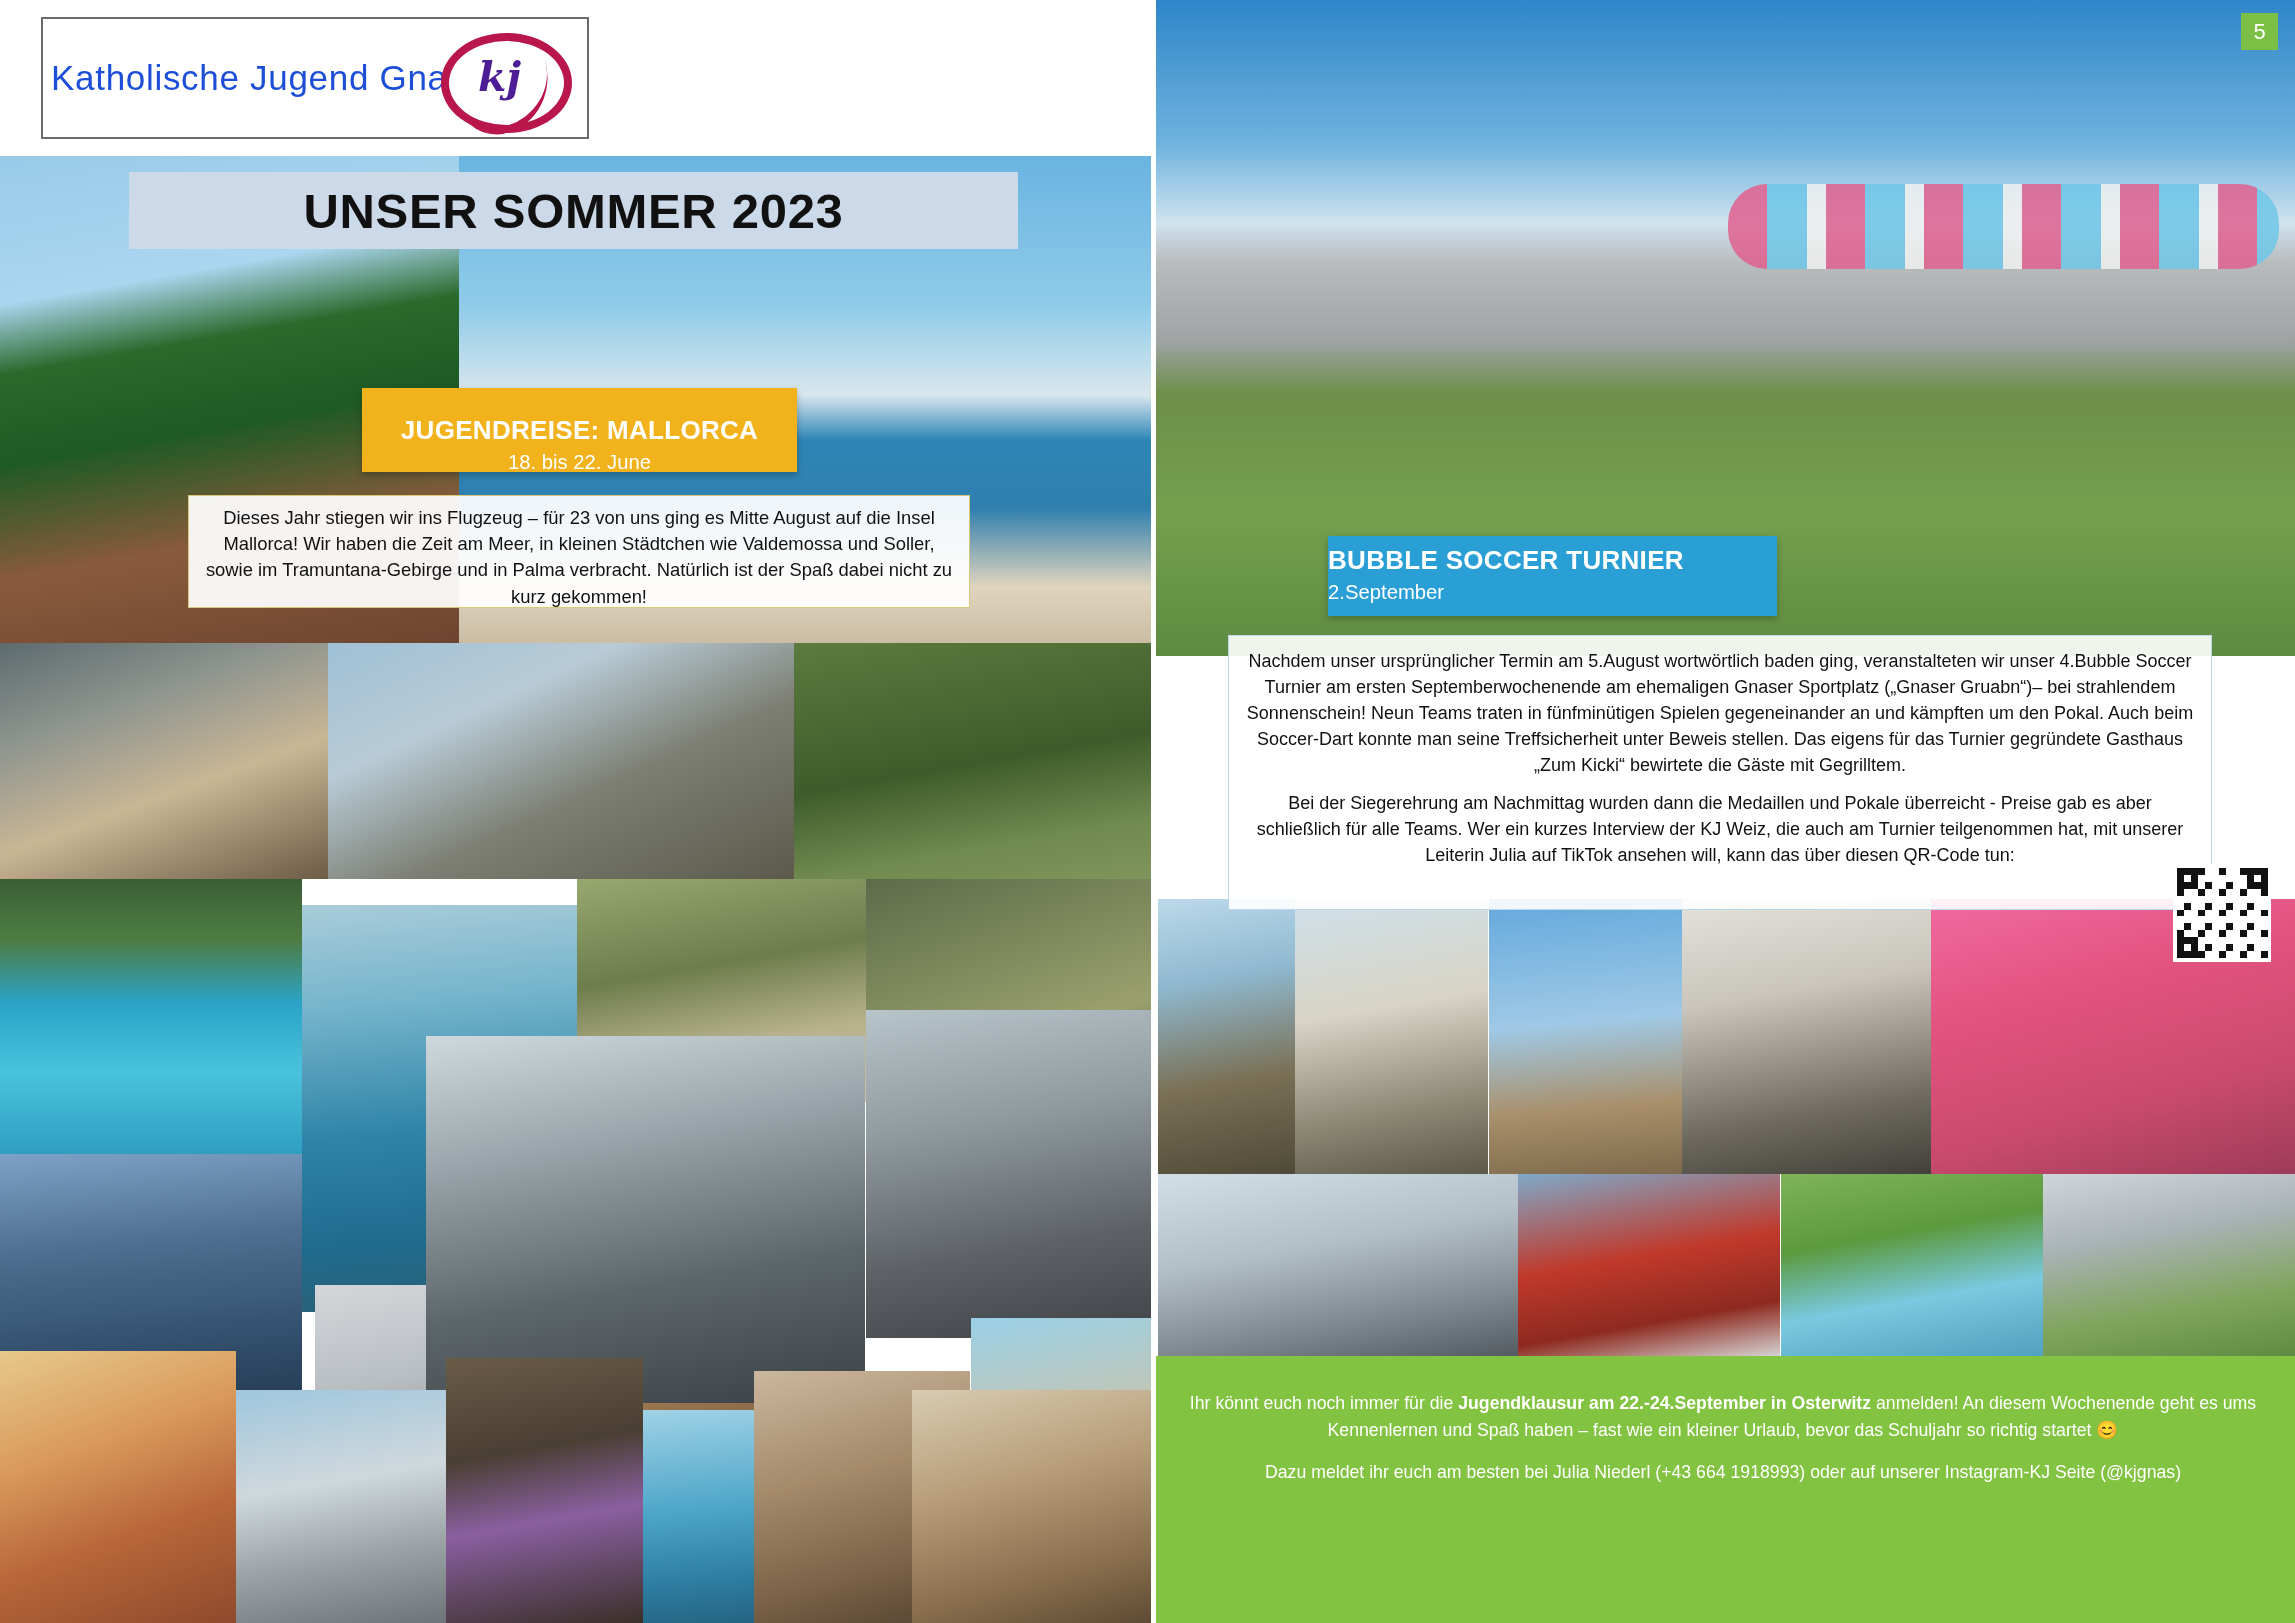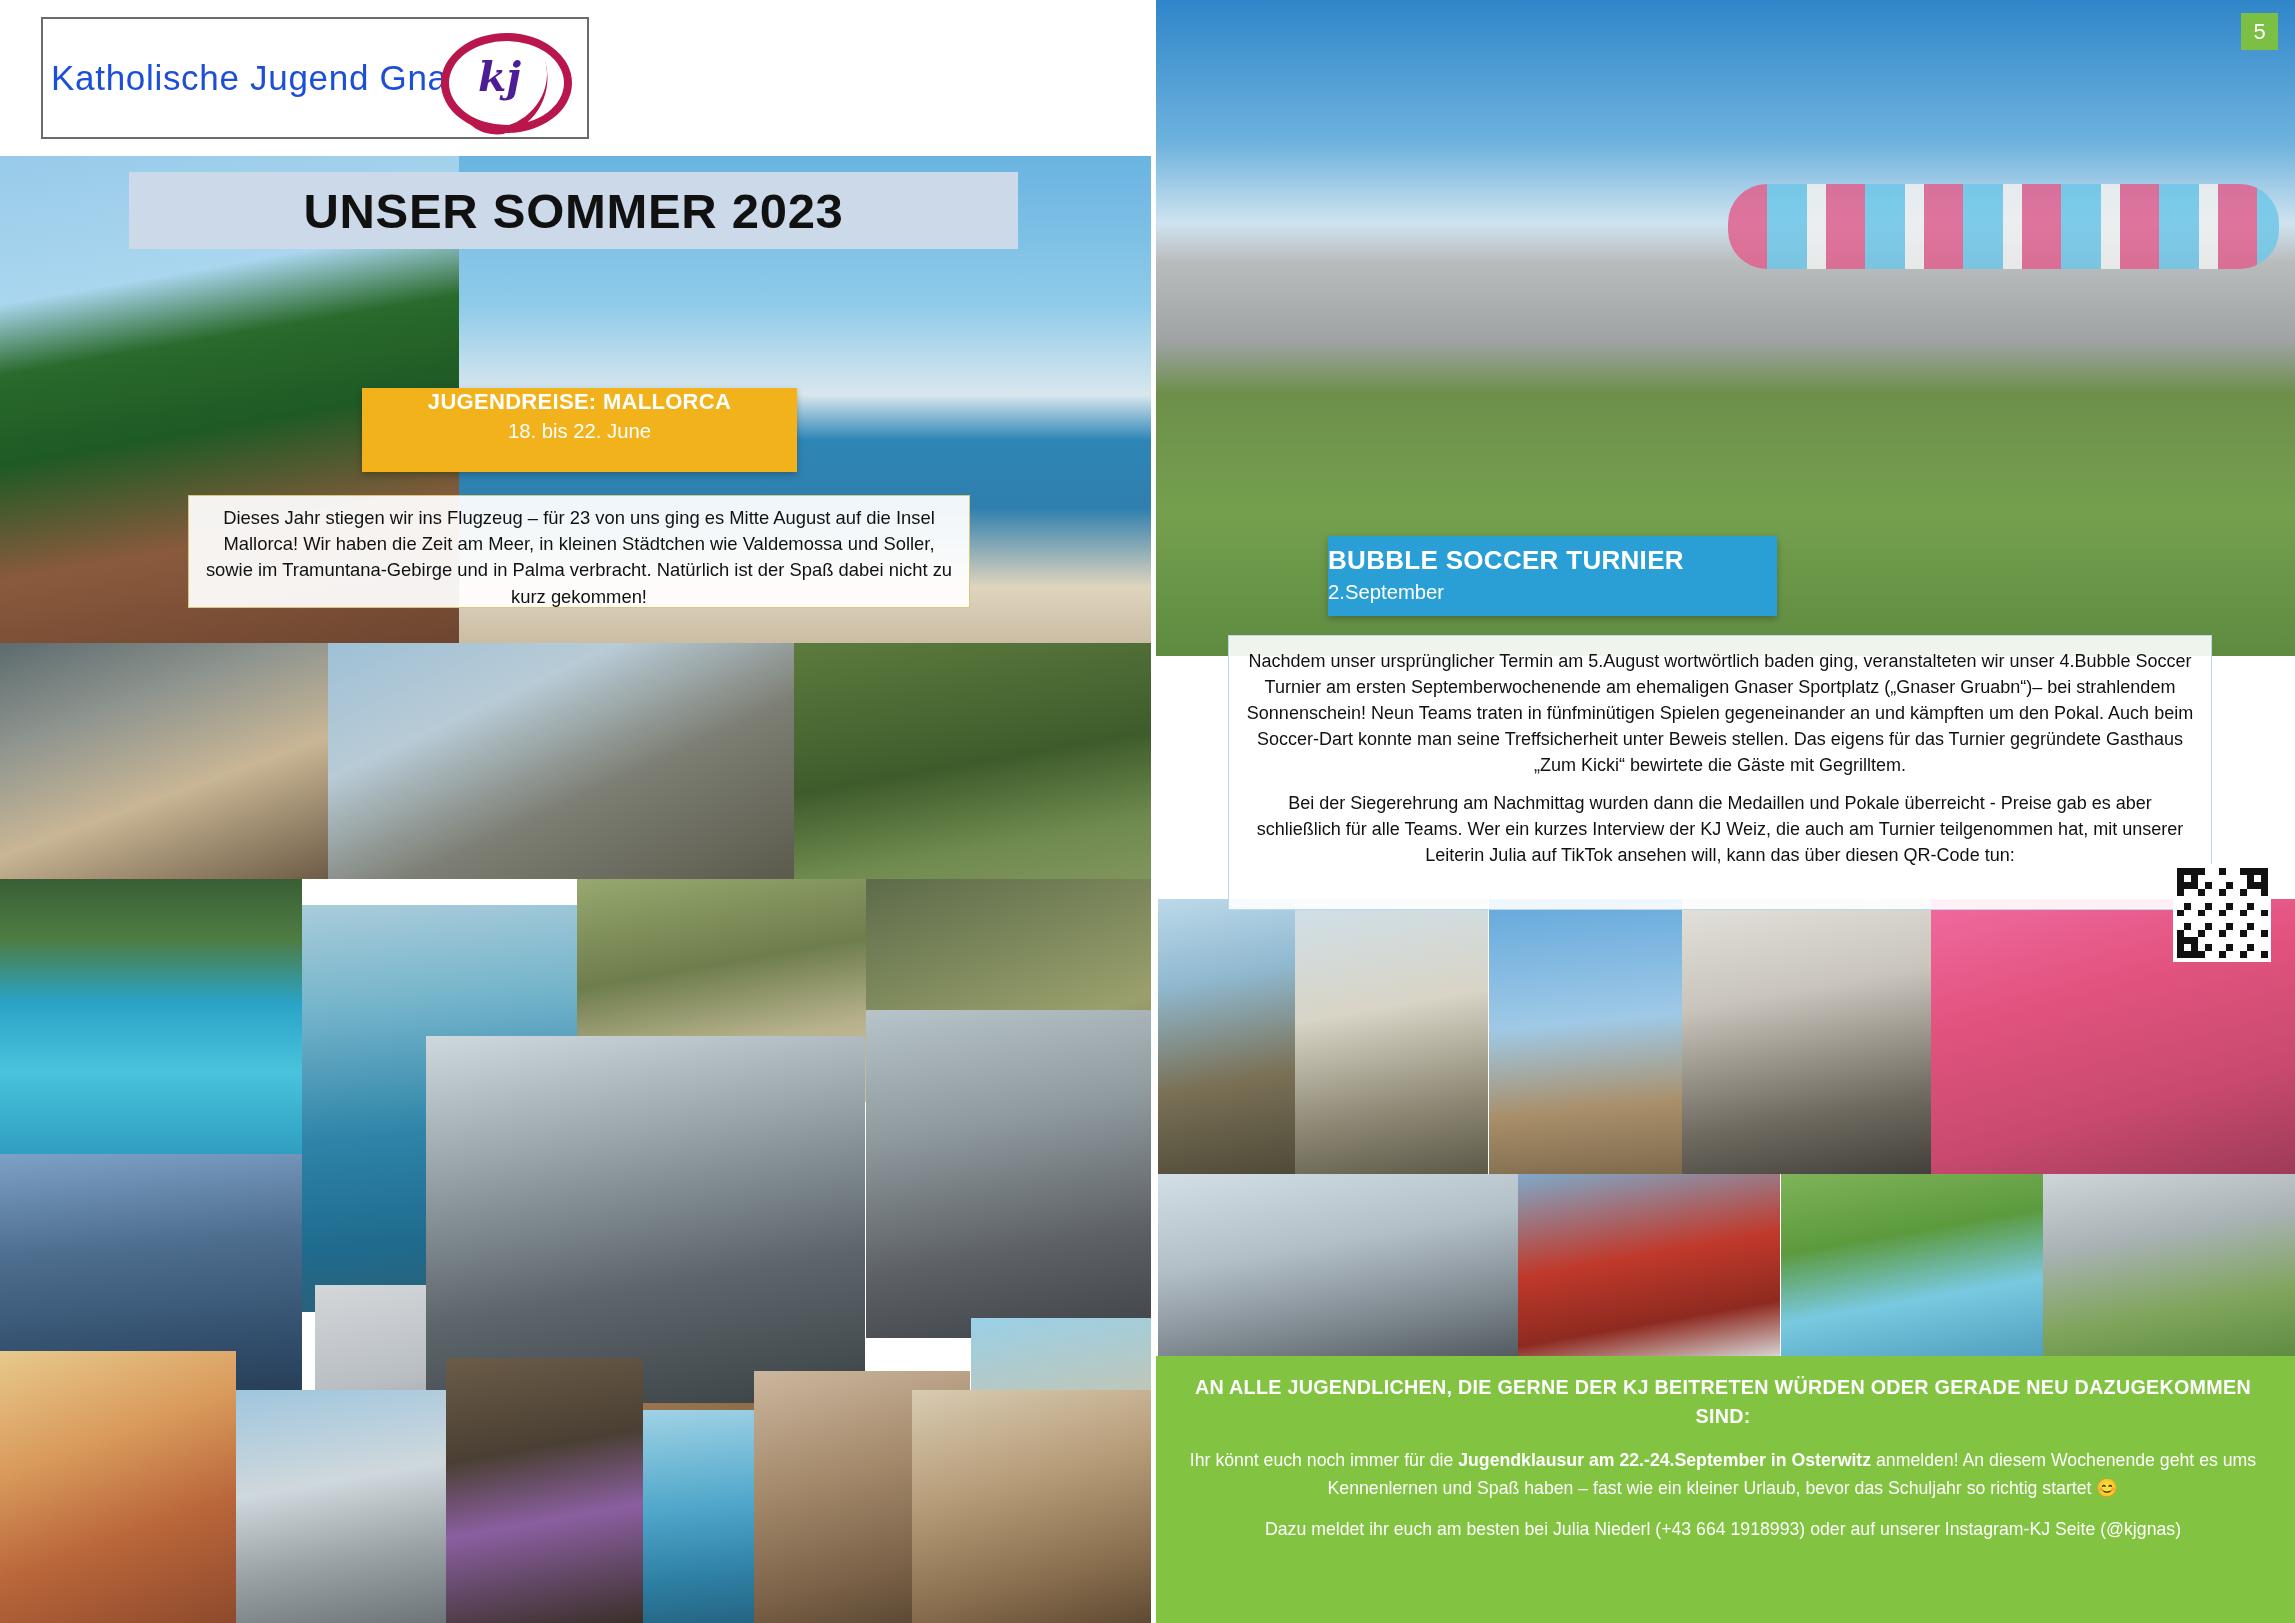--- a/index.html
+++ b/index.html
@@ -115,24 +115,24 @@
     position: absolute;
     left: 362px; top: 388px;
     width: 435px; height: 84px;
     background: #f2b21c;
     z-index: 20;
     box-shadow: 0 2.6px 6.6px rgba(0,0,0,0.25);
     text-align: center;
     color: #ffffff;
   }
   .yellow-banner .yb-title {
-    font-size: 22px;
+    font-size: 26px;
     font-weight: bold;
     letter-spacing: 0.3px;
-    margin-top: 1px;
+    margin-top: 27px;
   }
   .yellow-banner .yb-sub {
     font-size: 20.3px;
     margin-top: 5.2px;
   }
 
   .white-textbox {
     position: absolute;
     left: 188px; top: 495px;
     width: 782px; height: 113px;
@@ -539,21 +539,20 @@
     <div class="ph" style="left:6.6px;top:1174px;width:361px;height:184px;background:
          linear-gradient(170deg,#d3dfe7 0%,#b3bfc7 40%,#7c868d 75%,#525a60 100%);"></div>
     <div class="ph" style="left:367px;top:1174px;width:262px;height:184px;background:
          linear-gradient(170deg,#7fa9c9 0%,#c0392b 45%,#8e2a20 75%,#d9d9d9 100%);"></div>
     <div class="ph" style="left:630px;top:1174px;width:262px;height:184px;background:
          linear-gradient(170deg,#7fb35a 0%,#5c9a3e 35%,#79c9e0 65%,#4f9fbe 100%);"></div>
     <div class="ph" style="left:892px;top:1174px;width:253px;height:184px;background:
          linear-gradient(170deg,#cfd6d9 0%,#a9b2b5 35%,#7fa55c 70%,#5e8b41 100%);"></div>
 
     <div class="green-box">
-      <div class="green-head">AN ALLE JUGENDLICHEN, DIE GERNE DER KJ BEITRETEN WÜRDEN ODER GERADE NEU DAZUGEKOMMEN SIND:</div>
       <div class="green-body">
         <p>
           <span>Ihr könnt euch noch immer für die </span><b>Jugendklausur am 22.-24.September in Osterwitz</b><span> anmelden! An diesem Wochenende geht es ums Kennenlernen und Spaß haben – fast wie ein kleiner Urlaub, bevor das Schuljahr so richtig startet 😊</span>
         </p>
         <p>Dazu meldet ihr euch am besten bei Julia Niederl (+43 664 1918993) oder auf unserer Instagram-KJ Seite (@kjgnas)</p>
       </div>
     </div>
   </div>
 </div>
 

